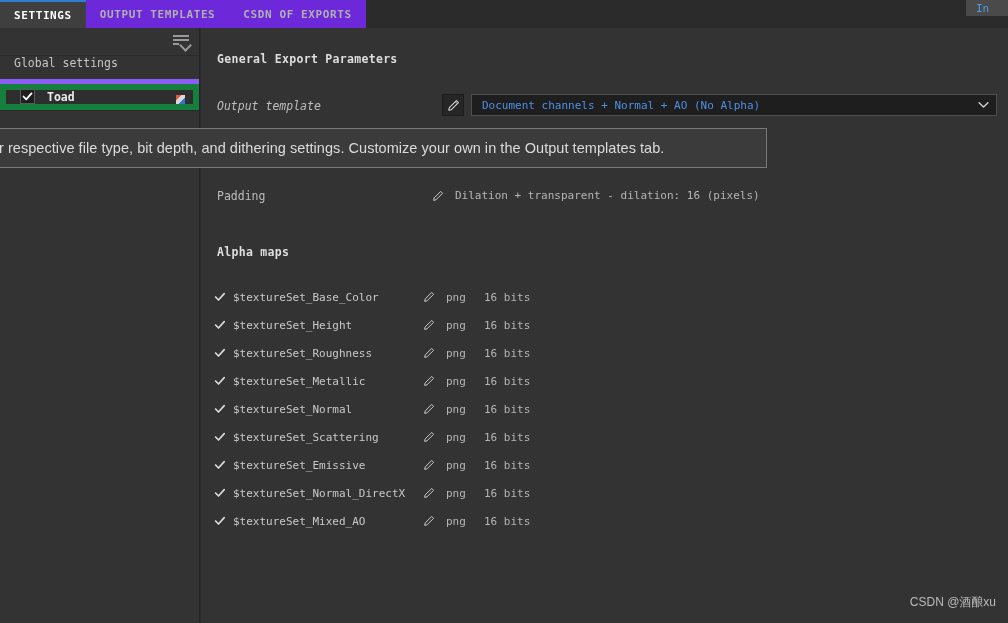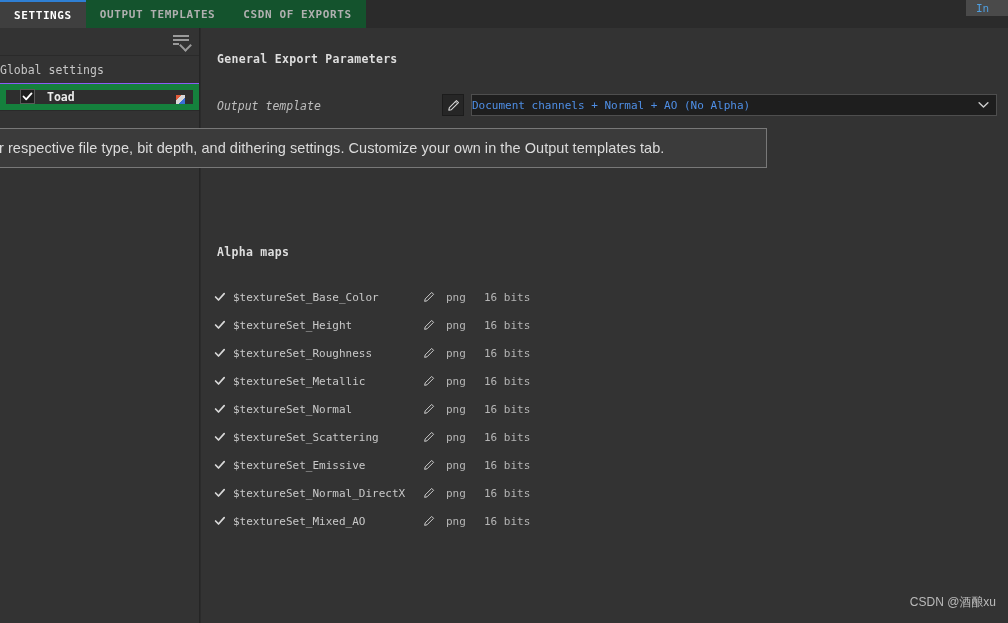--- a/index.html
+++ b/index.html
@@ -40,21 +40,21 @@
     box-sizing: border-box;
     white-space: nowrap;
   }
   .tab.active {
     background: #3f3f3f;
     color: #ffffff;
     border-top: 2px solid #2f7fd4;
     padding-top: 0;
   }
   .tab.inactive {
-    background: #14532d;
+    background: #6d28d9;
     color: #b0b0b0;
   }
   .tabbar-fill {
     flex: 1 1 auto;
     height: 28px;
     background: #2b2b2b;
   }
 
   
   .corner-panel {
@@ -119,25 +119,25 @@
     position: absolute;
     left: 10px; top: 8px;
     width: 7px; height: 7px;
     border-right: 2px solid #9a9a9a;
     border-bottom: 2px solid #9a9a9a;
     transform: rotate(45deg);
   }
   .group-header {
     height: 28px;
     display: flex;
-    align-items: center;
-    padding-left: 0;
+    align-items: flex-start;
+    padding-left: 14px;
     font-size: 11.5px;
     color: #c6c6c6;
-    border-bottom: 1px solid #8b5cf6;
+    border-bottom: 5px solid #8b5cf6;
     box-sizing: border-box;
   }
   .set-row {
     height: 26px;
     display: flex;
     align-items: flex-end;
     padding: 0 8px 0 14px;
     background: #2e2e2e;
     border: 6px solid #15803d;
     box-sizing: border-box;
@@ -217,20 +217,21 @@
     height: 22px;
     background: #1e1e1e;
     border: 1px solid #4e4e4e;
     box-sizing: border-box;
     display: flex;
     align-items: center;
   }
   .combo .combo-text {
     font-size: 11px;
     color: #4f8fe6;
+    padding-left: 10px;
     white-space: nowrap;
     flex: 1 1 auto;
   }
   .combo .combo-arrow {
     width: 26px;
     display: flex; align-items: center; justify-content: center;
     flex: 0 0 auto;
   }
 
   
@@ -402,20 +403,29 @@
       <div class="combo">
         <span class="combo-text">Document channels + Normal + AO (No Alpha)</span>
         <span class="combo-arrow">
           <svg width="11" height="8" viewBox="0 0 12 8" aria-hidden="true">
             <path d="M1.2 1.6 L6 6.2 L10.8 1.6" fill="none" stroke="#cccccc" stroke-width="1.6" stroke-linecap="round" stroke-linejoin="round"></path>
           </svg>
         </span>
       </div>
     </div>
 
+    <div class="pad-row">
+      <span class="row-label">Padding</span>
+      <span class="pad-pencil">
+        <svg width="12" height="12" viewBox="0 0 16 16" aria-hidden="true">
+          <path d="M11.6 1.9 L14.1 4.4 L5.4 13.1 L2.2 13.8 L2.9 10.6 Z" fill="none" stroke="#cfcfcf" stroke-width="1.3" stroke-linejoin="round"></path>
+        </svg>
+      </span>
+      <span class="pad-value">Dilation + transparent - dilation: 16 (pixels)</span>
+    </div>
 
     <div class="section-title maps-title">Alpha maps</div>
 
     <div class="maps-list">
 
       <div class="map-row">
         <span class="cb">
           <svg class="check" width="12" height="12" viewBox="0 0 12 12" aria-hidden="true">
               <path d="M1.6 6 L4.5 9 L10.2 2.6" stroke="#d9d9d9" stroke-width="1.7" fill="none" stroke-linecap="round" stroke-linejoin="round"></path>
             </svg>

